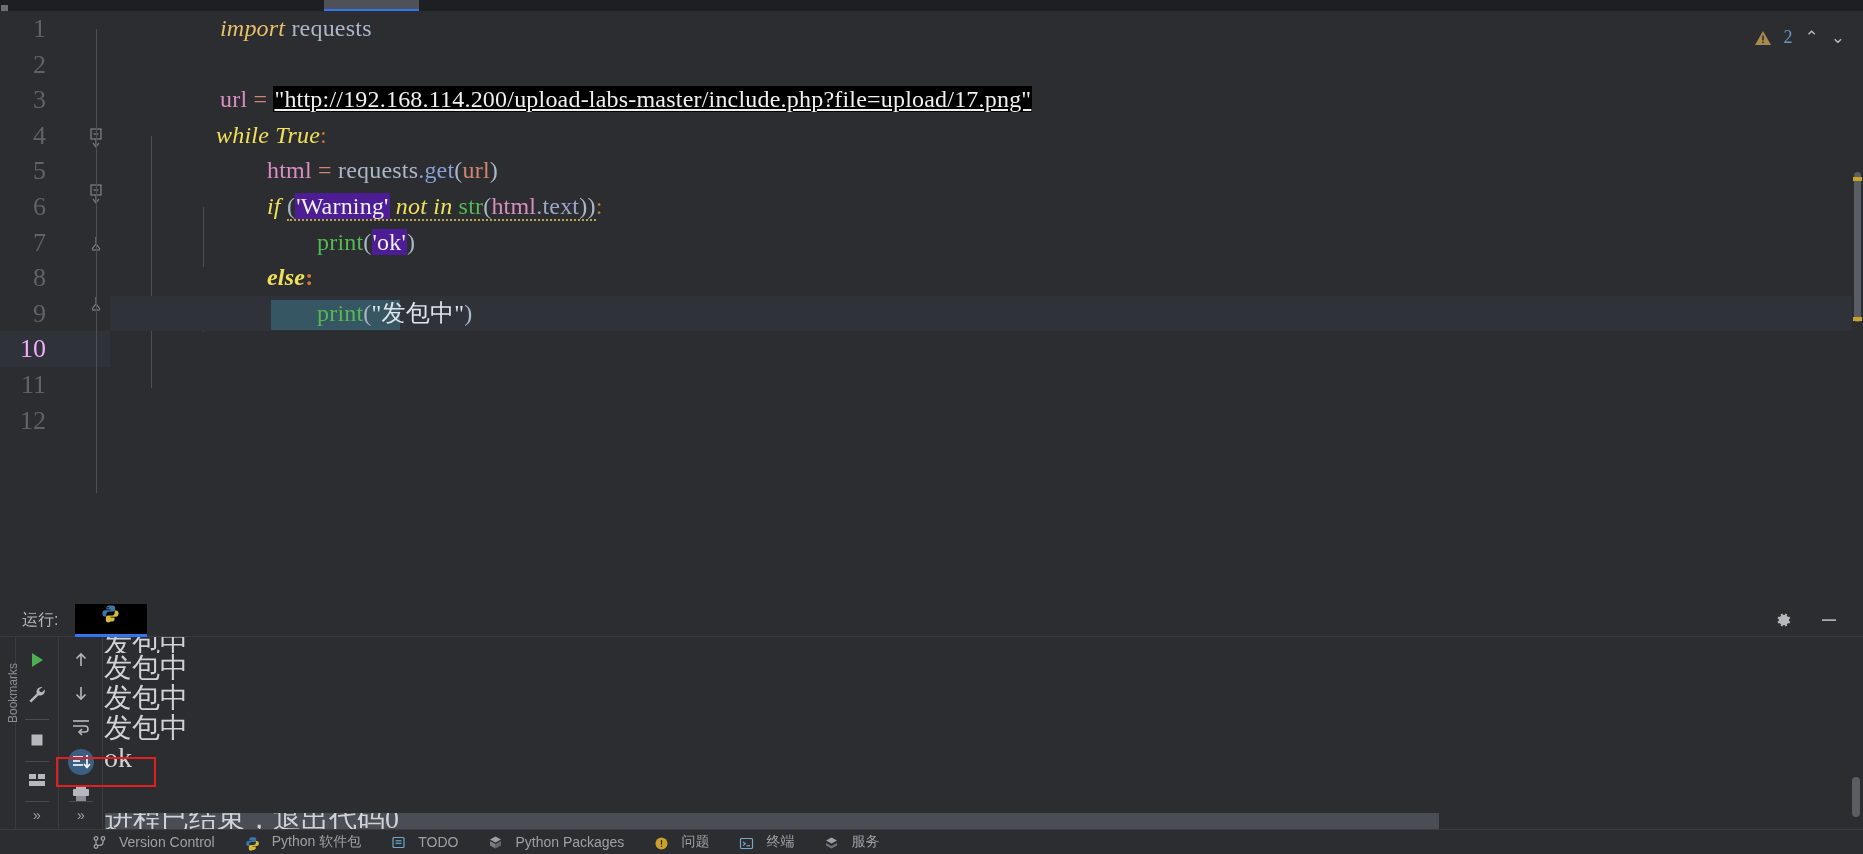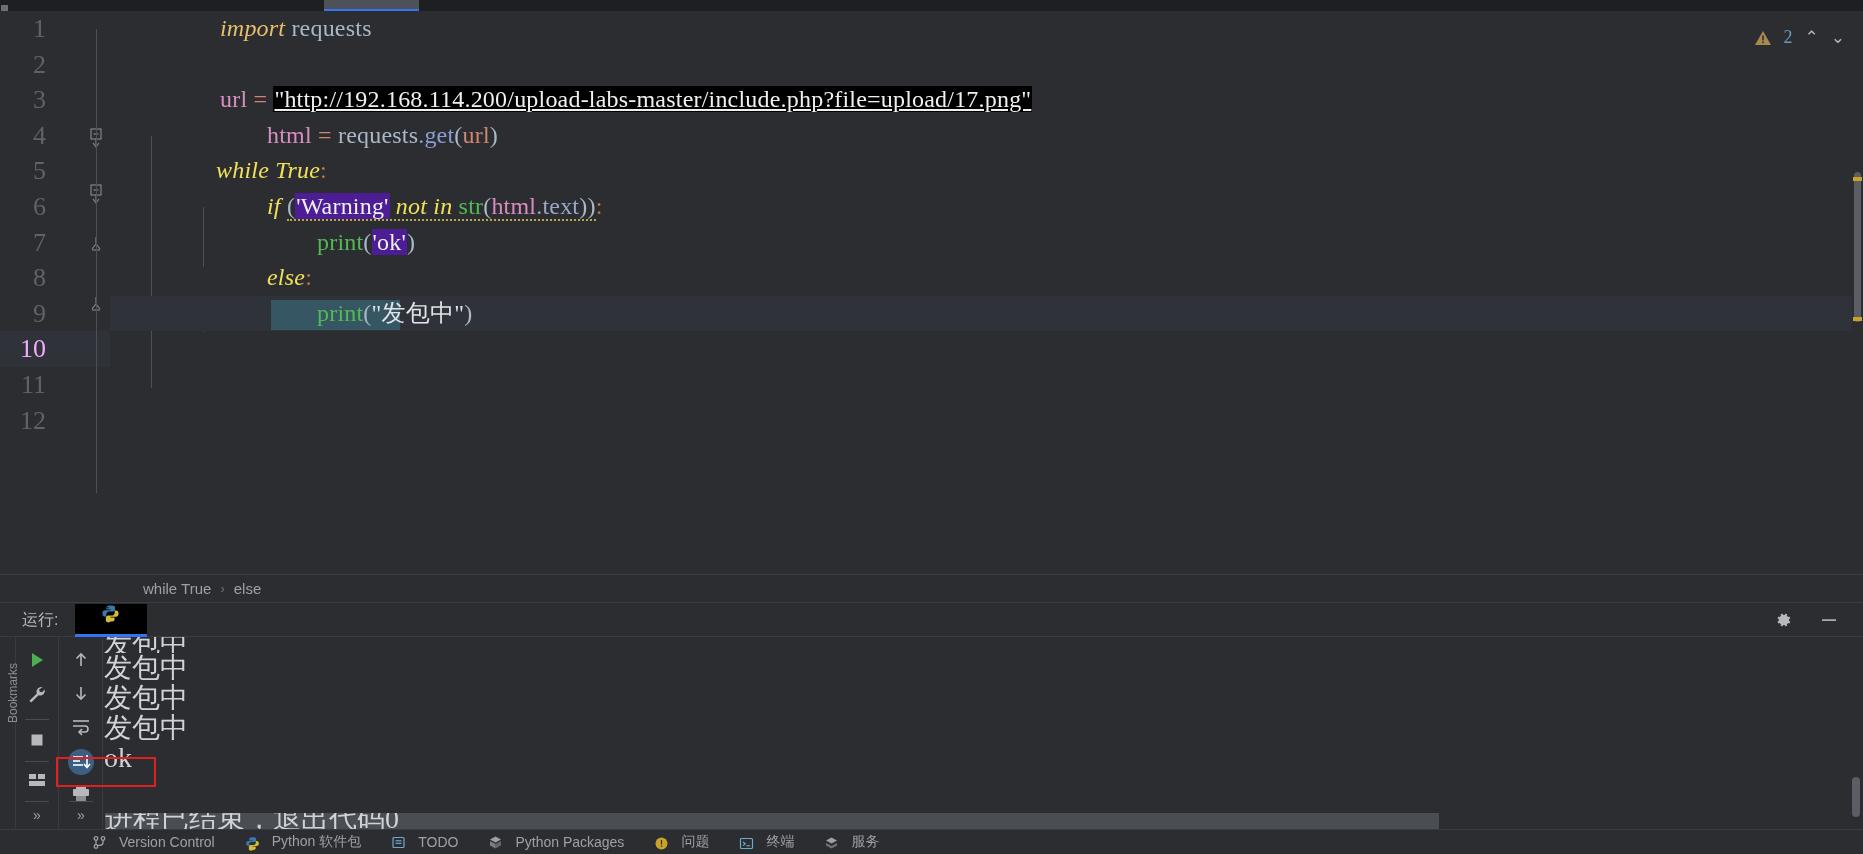--- a/index.html
+++ b/index.html
@@ -216,61 +216,56 @@
         <span class="code"><span class="kw">import</span><span class="name"> </span><span class="name">requests</span></span>
       </div>
 
       <div class="line"></div>
 
       <div class="line">
         <span class="code"><span class="var">url</span><span class="op"> </span><span class="op">=</span><span class="op"> </span><span class="urlstr">"http://192.168.114.200/upload-labs-master/include.php?file=upload/17.png"</span></span>
       </div>
 
       <div class="line">
+        <span class="code" style="left:106px;"><span class="kwy">while</span><span> </span><span class="kwy">True</span><span class="punc">:</span></span>
+      </div>
+
+      <div class="line">
         <span class="code" style="left:157px;"><span class="var">html</span><span> </span><span class="op">=</span><span> </span><span class="name">requests</span><span class="fn">.get</span><span class="paren">(</span><span class="op">url</span><span class="paren">)</span></span>
       </div>
 
       <div class="line">
-        <span class="code" style="left:106px;"><span class="kwy">while</span><span> </span><span class="kwy">True</span><span class="punc">:</span></span>
-      </div>
-
-      <div class="line">
         <span class="code" style="left:157px;"><span class="kwy">if</span><span> </span><span class="wave"><span class="paren">(</span><span class="strhl">'Warning'</span><span> </span><span class="kwy">not in</span><span> </span><span class="builtin">str</span><span class="paren">(</span><span class="var">html</span><span class="attr">.text</span><span class="paren">)</span><span class="paren">)</span></span><span class="punc">:</span></span>
       </div>
 
       <div class="line">
         <span class="code" style="left:207px;"><span class="builtin">print</span><span class="paren">(</span><span class="strhl">'ok'</span><span class="paren">)</span></span>
       </div>
 
 
       <div class="line">
-        <span class="code" style="left:157px;"><span class="kwy">else</span><span class="punc">:</span></span>
+        <span class="code" style="left:157px;font-weight:bold;"><span class="kwy">else</span><span class="punc">:</span></span>
       </div>
 
       <div class="line current">
         <div class="selbox" style="left:161px; top:4px; width:129px; height:30px;"></div>
         <span class="code" style="left:207px;"><span class="builtin">print</span><span class="paren">(</span><span class="name" style="color:#e0e3e8">"发包中"</span><span class="paren">)</span></span>
       </div>
 
       <div class="line"></div>
       <div class="line"></div>
     </div>
 
     <div class="vscroll-track">
       <div class="vscroll-thumb" style="top:150px; height:150px;"></div>
       <div class="vmark" style="top:155px;"></div>
       <div class="vmark" style="top:295px;"></div>
     </div>
   </div>
 
-  <div class="breadcrumb">
-    <span>while True</span>
-    <span class="bc-sep">›</span>
-    <span>else</span>
-  </div>
 
   <div class="runhdr">
     <span class="runlabel">运行:</span>
     <div class="runtab">
       <span class="pyicon">
         <svg width="19" height="19" viewBox="0 0 20 20">
           <path d="M9.8 1.5c-2.3 0-4.1.6-4.1 2.3v2.1h4.3v.7H4.2c-1.8 0-2.7 1.3-2.7 3.3s.9 3.3 2.7 3.3h1.4v-2.3c0-1.8 1.4-3 3.2-3h3.6c1.5 0 2.5-1 2.5-2.4V3.8c0-1.5-1.3-2.3-3.1-2.3zM7.4 3.1a.8.8 0 110 1.6.8.8 0 010-1.6z" fill="#3a78ab"></path>
           <path d="M10.2 18.5c2.3 0 4.1-.6 4.1-2.3v-2.1H10v-.7h5.8c1.8 0 2.7-1.3 2.7-3.3s-.9-3.3-2.7-3.3h-1.4v2.3c0 1.8-1.4 3-3.2 3H7.6c-1.5 0-2.5 1-2.5 2.4v2.7c0 1.5 1.3 2.3 3.1 2.3z" fill="#d4bb3a"></path>
           <circle cx="12.6" cy="15.9" r=".8" fill="#d4bb3a"></circle>
         </svg>

